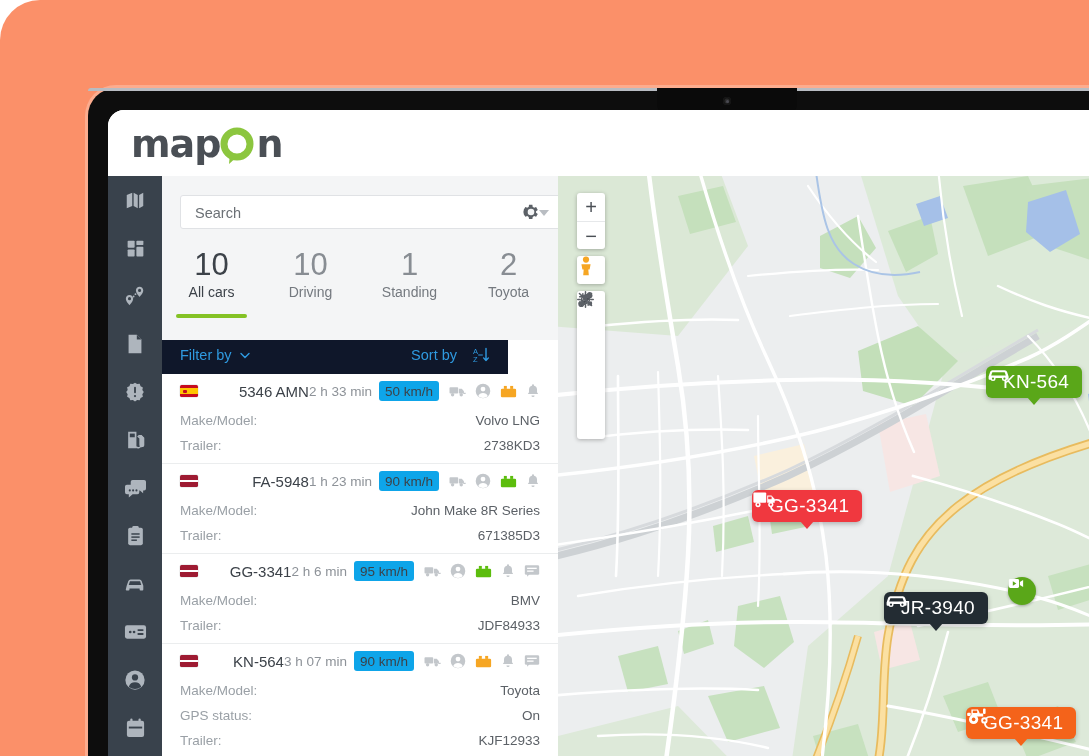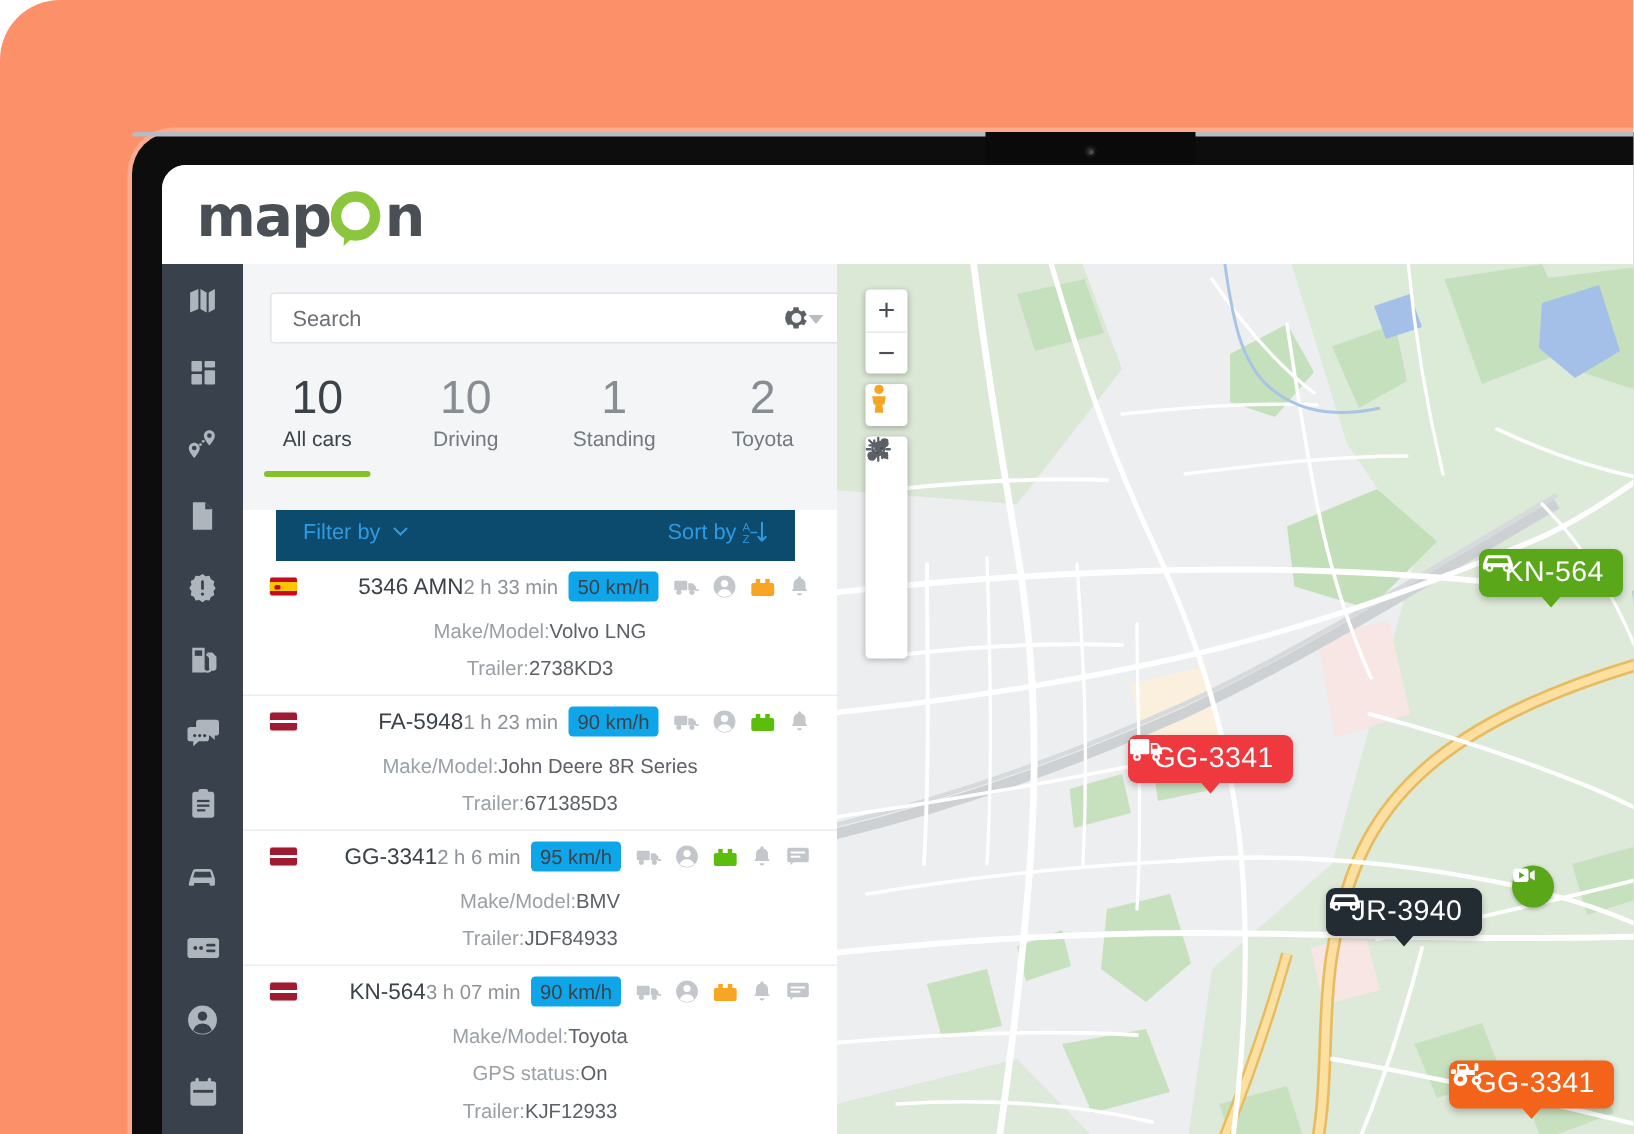--- a/index.html
+++ b/index.html
@@ -50,40 +50,40 @@
   
   #tabs{position:absolute;left:0;top:68px;width:396px;height:70px;display:flex;}
   .tab{flex:1;position:relative;text-align:center;cursor:pointer;padding-top:4px;}
   .tab .tnum{font-size:31px;color:#888d93;font-family:"Liberation Sans",sans-serif;line-height:34px;font-weight:400;}
   .tab .tlab{font-size:14px;color:#74797f;line-height:20px;}
   .tab.active .tnum{color:#3c4249;}
   .tab.active .tlab{color:#3c4249;}
   .tab.active .tbar{position:absolute;left:14%;bottom:-4px;width:72%;height:4px;background:#84c225;border-radius:2px;}
 
   
-  #filterrow{position:absolute;left:0;top:164px;width:346px;height:34px;background:#0c4a6e;border-bottom:1px solid #ebedee;margin-left:22px;}
+  #filterrow{position:absolute;left:0;top:164px;width:346px;height:34px;background:#0f172a;border-bottom:1px solid #ebedee;}
   #filterby{position:absolute;left:18px;top:7px;font-size:14.5px;color:#2f9ae0;cursor:pointer;}
   #filter-caret{display:inline-block;margin-left:4px;transform:translateY(-1px);}
-  #sortby{position:absolute;right:18px;top:7px;font-size:14.5px;color:#2f9ae0;cursor:pointer;display:flex;align-items:center;gap:4px;}
+  #sortby{position:absolute;right:18px;top:7px;font-size:14.5px;color:#2f9ae0;cursor:pointer;display:flex;align-items:center;gap:16px;}
 
   
   #list{position:absolute;left:0;top:198px;width:396px;height:414px;overflow:hidden;background:#fff;}
   .veh{border-bottom:1px solid #ebedee;padding:0 18px;}
   .veh-head{display:flex;align-items:center;height:34px;}
   .flag{width:18px;height:12px;border-radius:1.5px;flex:0 0 18px;margin-right:9px;overflow:hidden;
         box-shadow:0 0 0 .5px rgba(0,0,0,.12);}
   .flag.es{background:linear-gradient(#c60b1e 0 25%,#ffc400 25% 75%,#c60b1e 75% 100%);position:relative;}
   .flag.es:after{content:"";position:absolute;left:3px;top:4.5px;width:3.5px;height:3px;background:#c60b1e;border-radius:1px;}
   .flag.lv{background:linear-gradient(#9e1b32 0 40%,#ffffff 40% 60%,#9e1b32 60% 100%);}
   .plate{font-size:15px;color:#3c4249;flex:1;text-align:right;}
   .dur{font-size:13.5px;color:#8d9298;margin-right:7px;white-space:nowrap;}
   .spd{font-size:13.5px;color:#3c4249;background:#0ea5e9;border-radius:3px;padding:2.5px 6px;white-space:nowrap;}
   .ricons{display:flex;align-items:center;gap:9px;margin-left:10px;}
   .ricons svg{display:block;cursor:pointer;}
-  .veh-kv{display:flex;justify-content:center;height:25px;align-items:center;font-size:13.5px;}
+  .veh-kv{display:flex;justify-content:space-between;height:25px;align-items:center;font-size:13.5px;}
   .kv-k{color:#9aa0a6;}
   .kv-v{color:#5c6167;}
   .veh-pad{height:5px;}
 
   
   #map{position:absolute;left:450px;top:66px;width:551px;height:612px;background:#eceeef;overflow:hidden;}
   #map svg{position:absolute;left:0;top:0;}
 
   
   .mctl{position:absolute;background:#fff;border-radius:3px;box-shadow:0 1px 4px rgba(0,0,0,.28);}
@@ -360,21 +360,21 @@
                   <span>
                     <svg width="14" height="16" viewBox="0 0 16 18">
                       <path d="M8 1.2a1.2 1.2 0 011.2 1.2v.5a4.6 4.6 0 013.4 4.4v3l1.3 2.1H2.1l1.3-2.1v-3a4.6 4.6 0 013.4-4.4v-.5A1.2 1.2 0 018 1.2z" fill="#c3c7cb"></path>
                       <path d="M6.2 14.1h3.6a1.8 1.8 0 01-3.6 0z" fill="#c3c7cb"></path>
                     </svg>
                   </span>
                 </span>
               </div>
               <div class="veh-kv">
                 <span class="kv-k">Make/Model:</span>
-                <span class="kv-v">John Deere 8R Series</span>
+                <span class="kv-v">John Make 8R Series</span>
               </div>
               <div class="veh-kv">
                 <span class="kv-k">Trailer:</span>
                 <span class="kv-v">671385D3</span>
               </div>
               <div class="veh-pad"></div>
             </div>
             <div class="veh">
               <div class="veh-head">
                 <span class="flag lv"></span>

